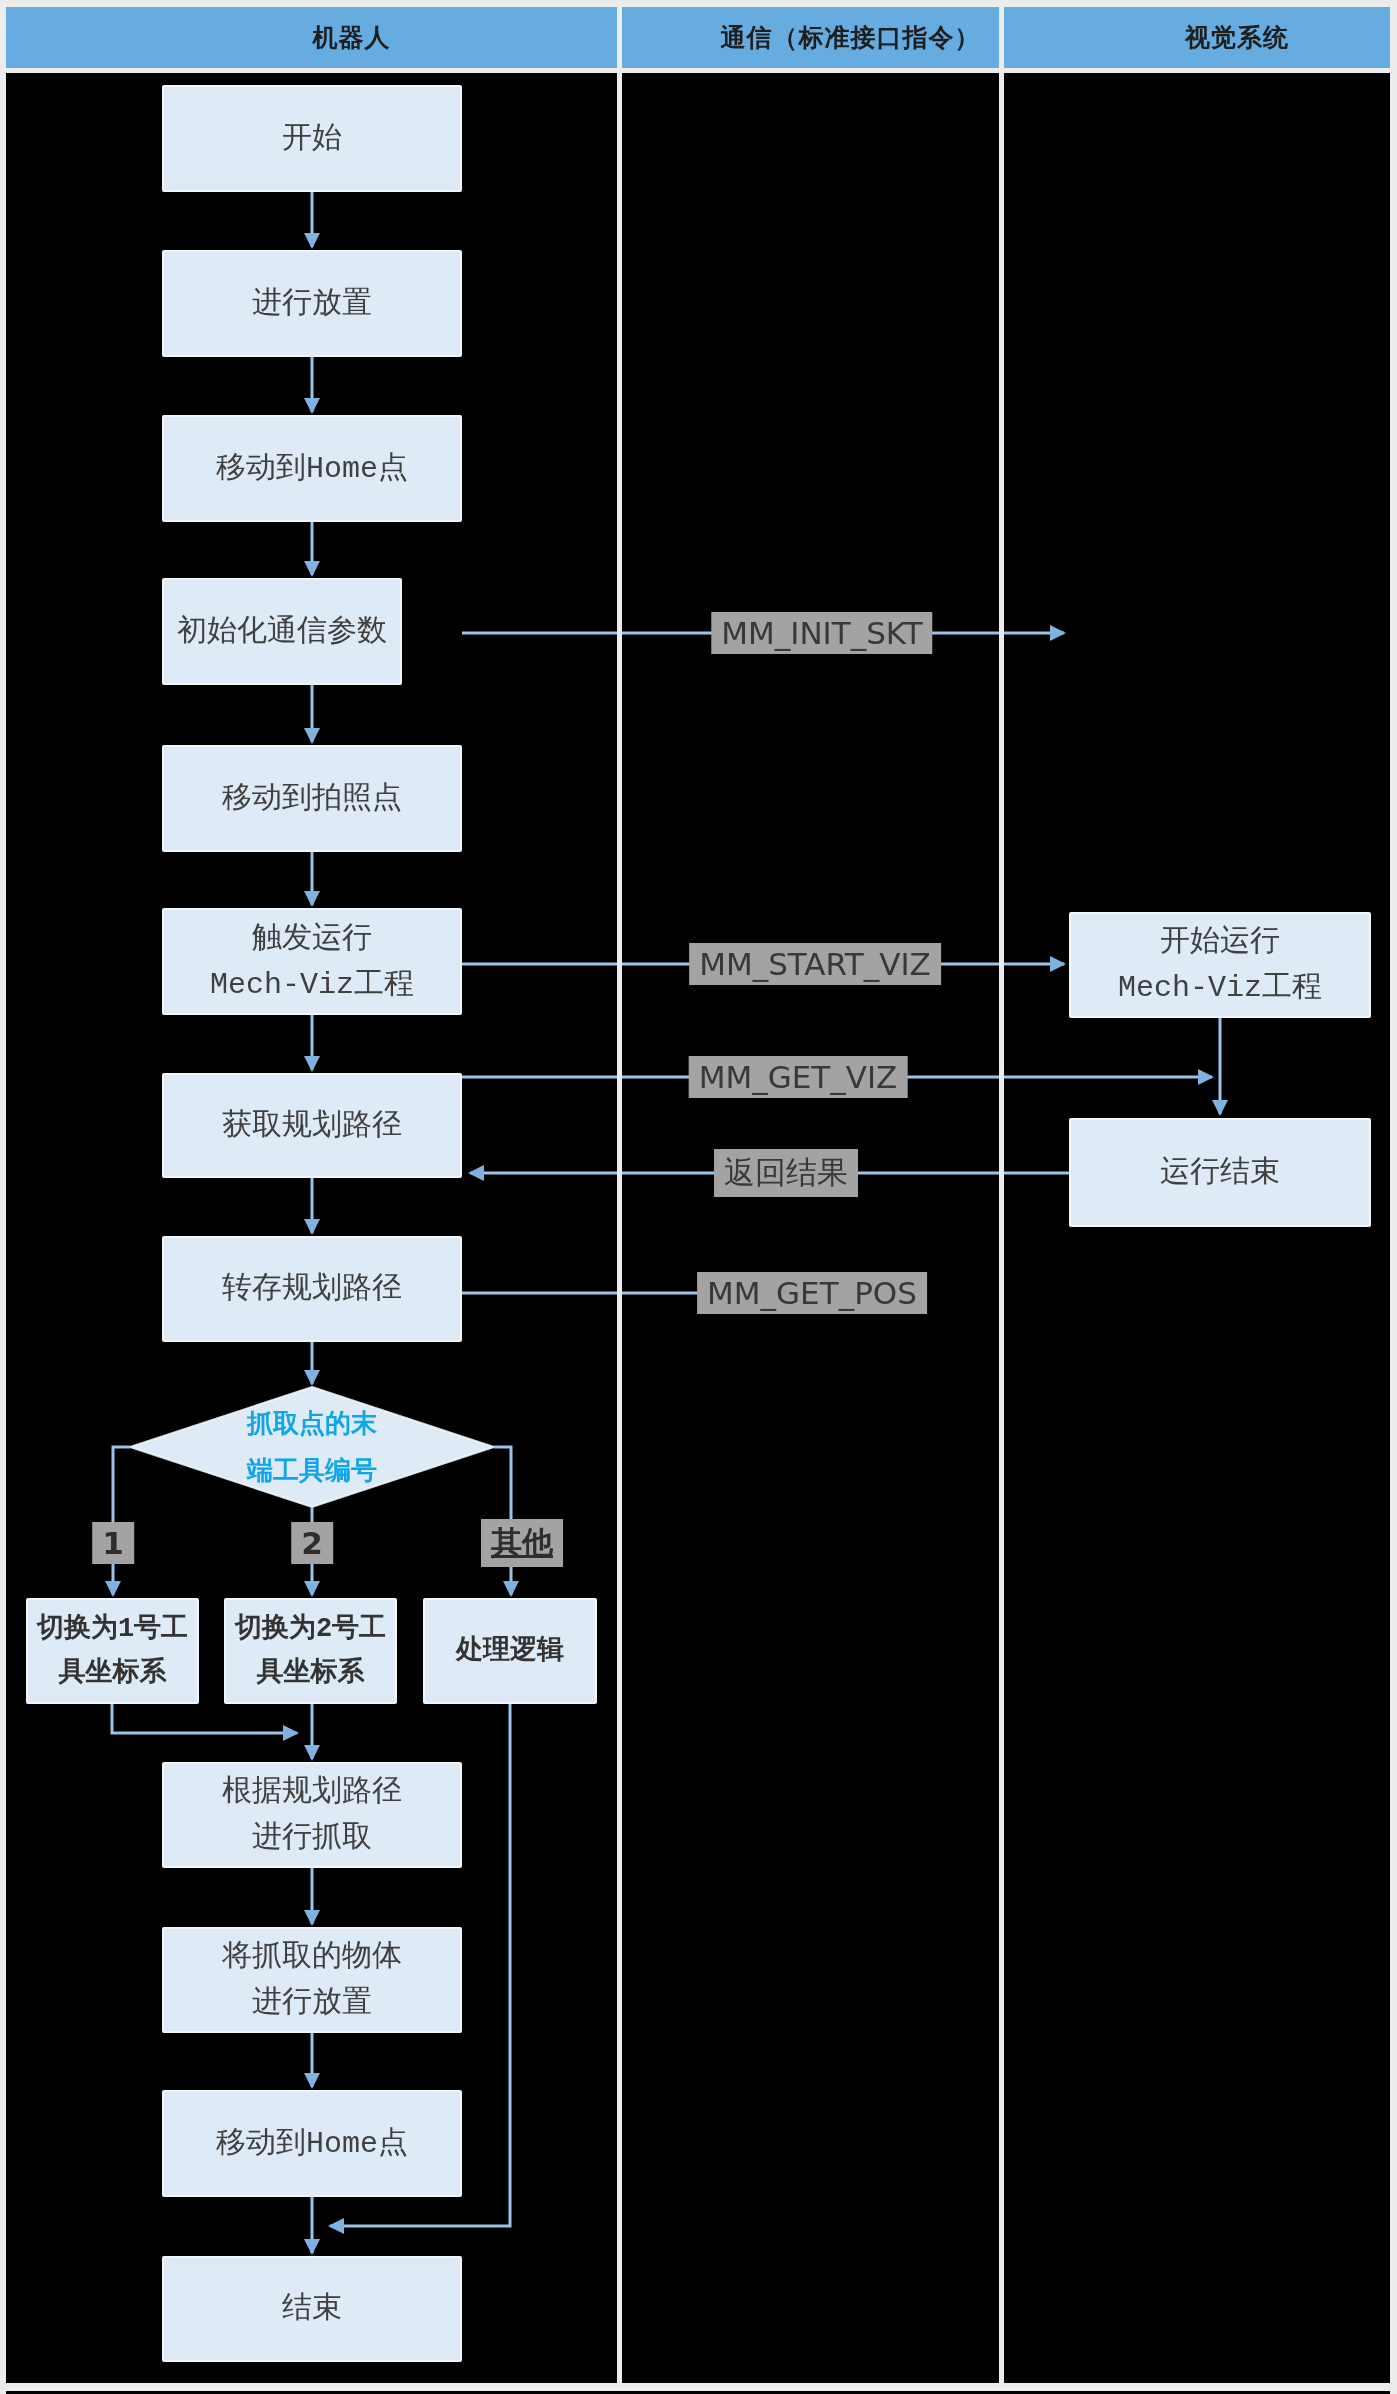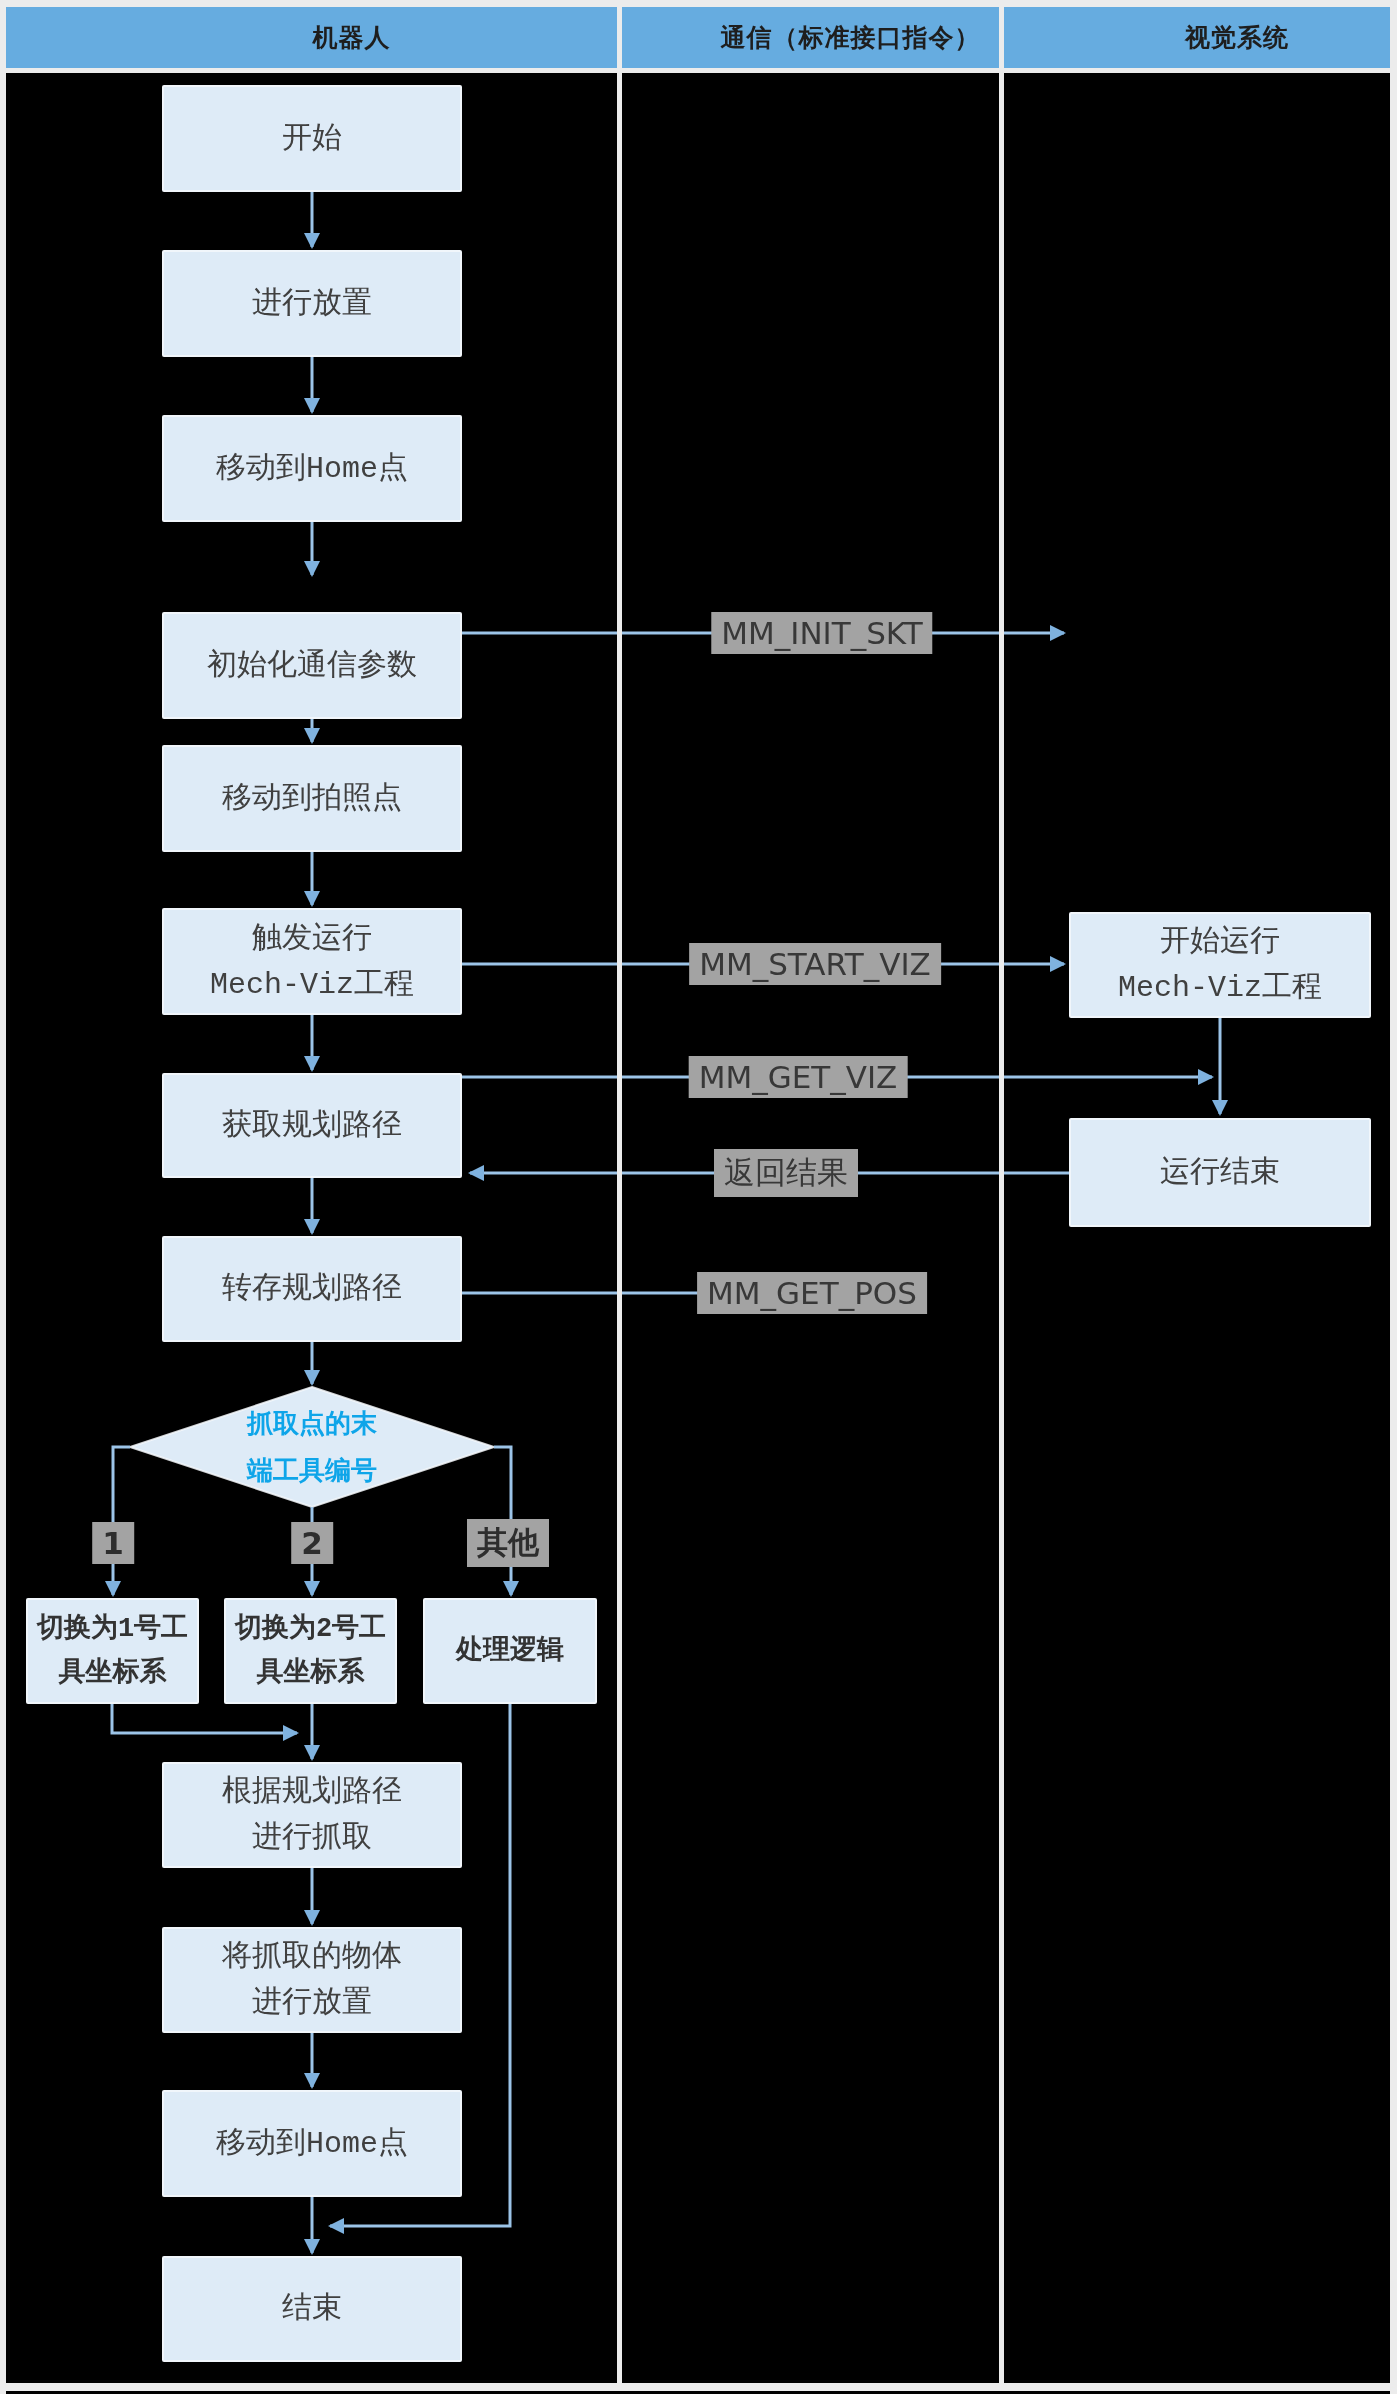--- a/index.html
+++ b/index.html
@@ -98,33 +98,33 @@
       <line x1="1069" y1="1173" x2="470" y2="1173" marker-end="url(#ah)"></line>
       <line x1="462" y1="1293" x2="715" y2="1293"></line>
 
       <line x1="1220" y1="1018" x2="1220" y2="1114" marker-end="url(#ah)"></line>
     </g>
   </svg>
 
   <div class="node" style="left:162px;top:85px;width:300px;height:107px;">开始</div>
   <div class="node" style="left:162px;top:250px;width:300px;height:107px;">进行放置</div>
   <div class="node" style="left:162px;top:415px;width:300px;height:107px;">移动到Home点</div>
-  <div class="node" style="left:162px;top:612px;width:300px;height:107px;">初始化通信参数</div>
+  <div class="node" style="left:162px;top:578px;width:240px;height:107px;">初始化通信参数</div>
   <div class="node" style="left:162px;top:745px;width:300px;height:107px;">移动到拍照点</div>
   <div class="node" style="left:162px;top:908px;width:300px;height:107px;">触发运行
 Mech-Viz工程</div>
   <div class="node" style="left:162px;top:1073px;width:300px;height:105px;">获取规划路径</div>
   <div class="node" style="left:162px;top:1236px;width:300px;height:106px;">转存规划路径</div>
 
   <div class="diamond-text" style="left:202px;top:1397px;width:220px;height:100px;">抓取点的末
 端工具编号</div>
 
   <div class="line-label bold" style="left:113px;top:1543px;">1</div>
   <div class="line-label bold" style="left:312px;top:1543px;">2</div>
-  <div class="line-label bold" style="left:508px;top:1543px;">其他</div>
+  <div class="line-label bold" style="left:522px;top:1543px;text-decoration:underline;">其他</div>
 
   <div class="node bold" style="left:26px;top:1598px;width:173px;height:106px;">切换为1号工
 具坐标系</div>
   <div class="node bold" style="left:224px;top:1598px;width:173px;height:106px;">切换为2号工
 具坐标系</div>
   <div class="node bold" style="left:423px;top:1598px;width:174px;height:106px;">处理逻辑</div>
 
   <div class="node" style="left:162px;top:1762px;width:300px;height:106px;">根据规划路径
 进行抓取</div>
   <div class="node" style="left:162px;top:1927px;width:300px;height:106px;">将抓取的物体

